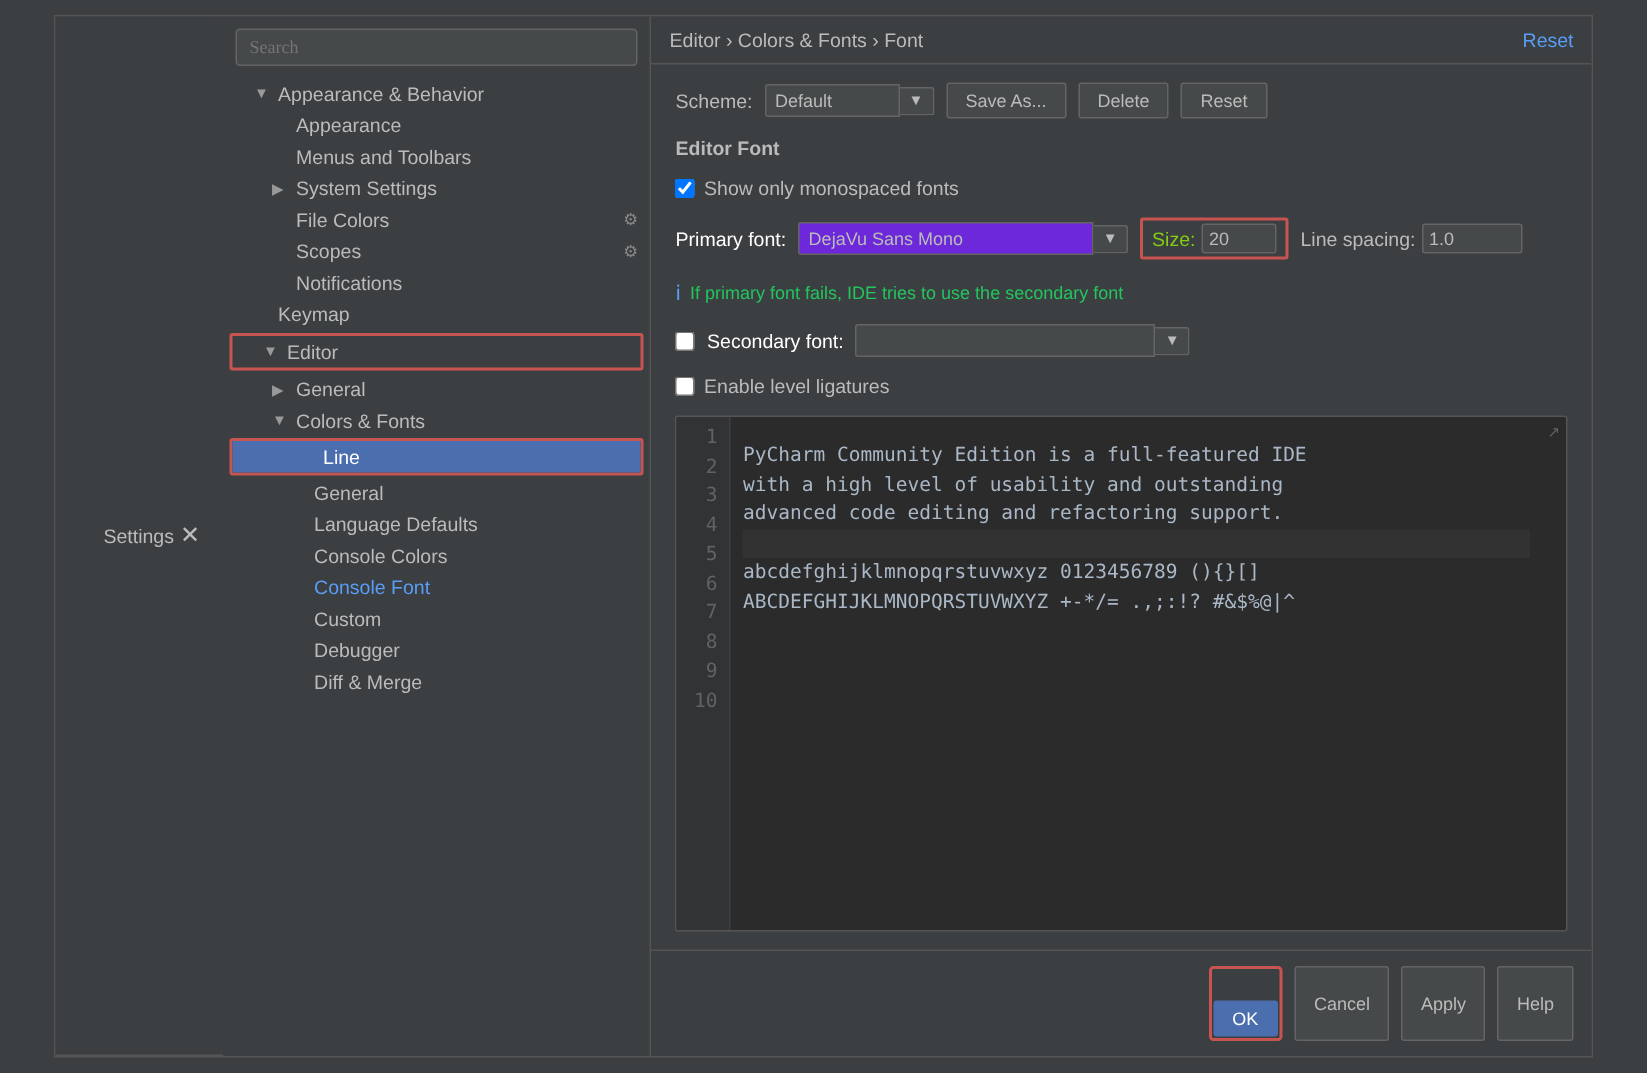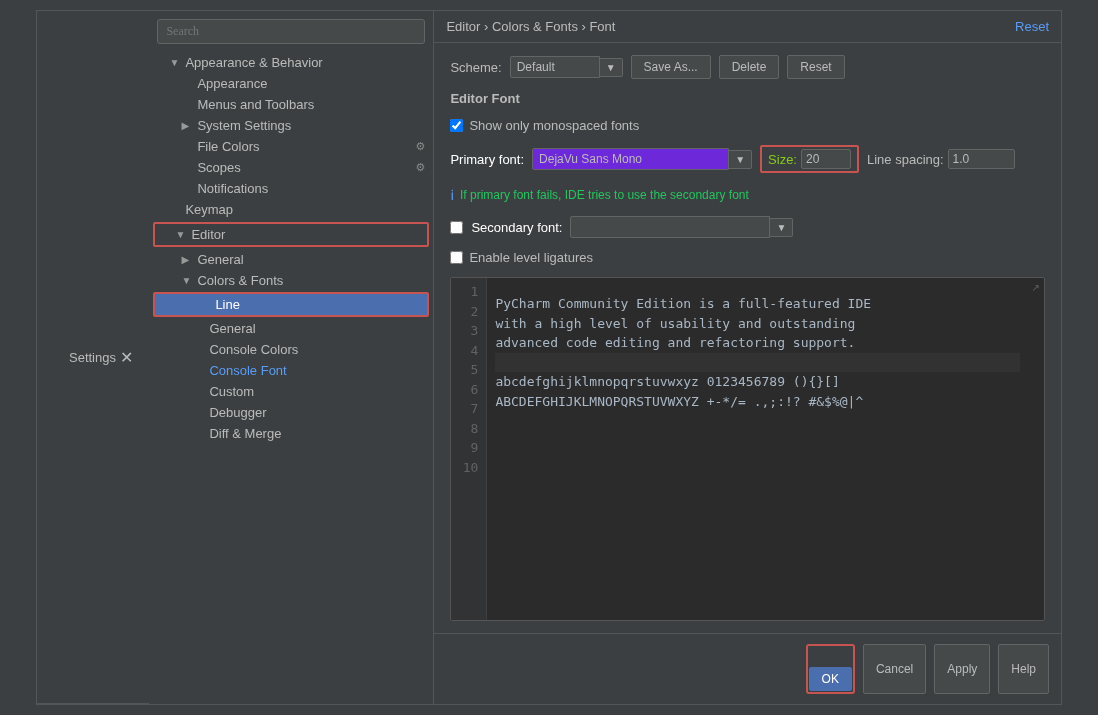--- a/index.html
+++ b/index.html
@@ -470,20 +470,24 @@
 
         <div style="border:2px solid #c75450;margin:1px 4px;border-radius:2px;">
           <div class="tree-item selected tree-indent-3" style="margin:0;">
             <span class="tree-arrow"></span>
             <span>Line</span>
           </div>
         </div>
         <div class="tree-item tree-indent-3">
           <span class="tree-arrow"></span>
           <span>General</span>
+        </div>
+        <div class="tree-item tree-indent-3">
+          <span class="tree-arrow"></span>
+          <span>Language Defaults</span>
         </div>
         <div class="tree-item tree-indent-3">
           <span class="tree-arrow"></span>
           <span>Console Colors</span>
         </div>
         <div class="tree-item tree-indent-3" style="color:#589df6;">
           <span class="tree-arrow"></span>
           <span>Console Font</span>
         </div>
         <div class="tree-item tree-indent-3">

